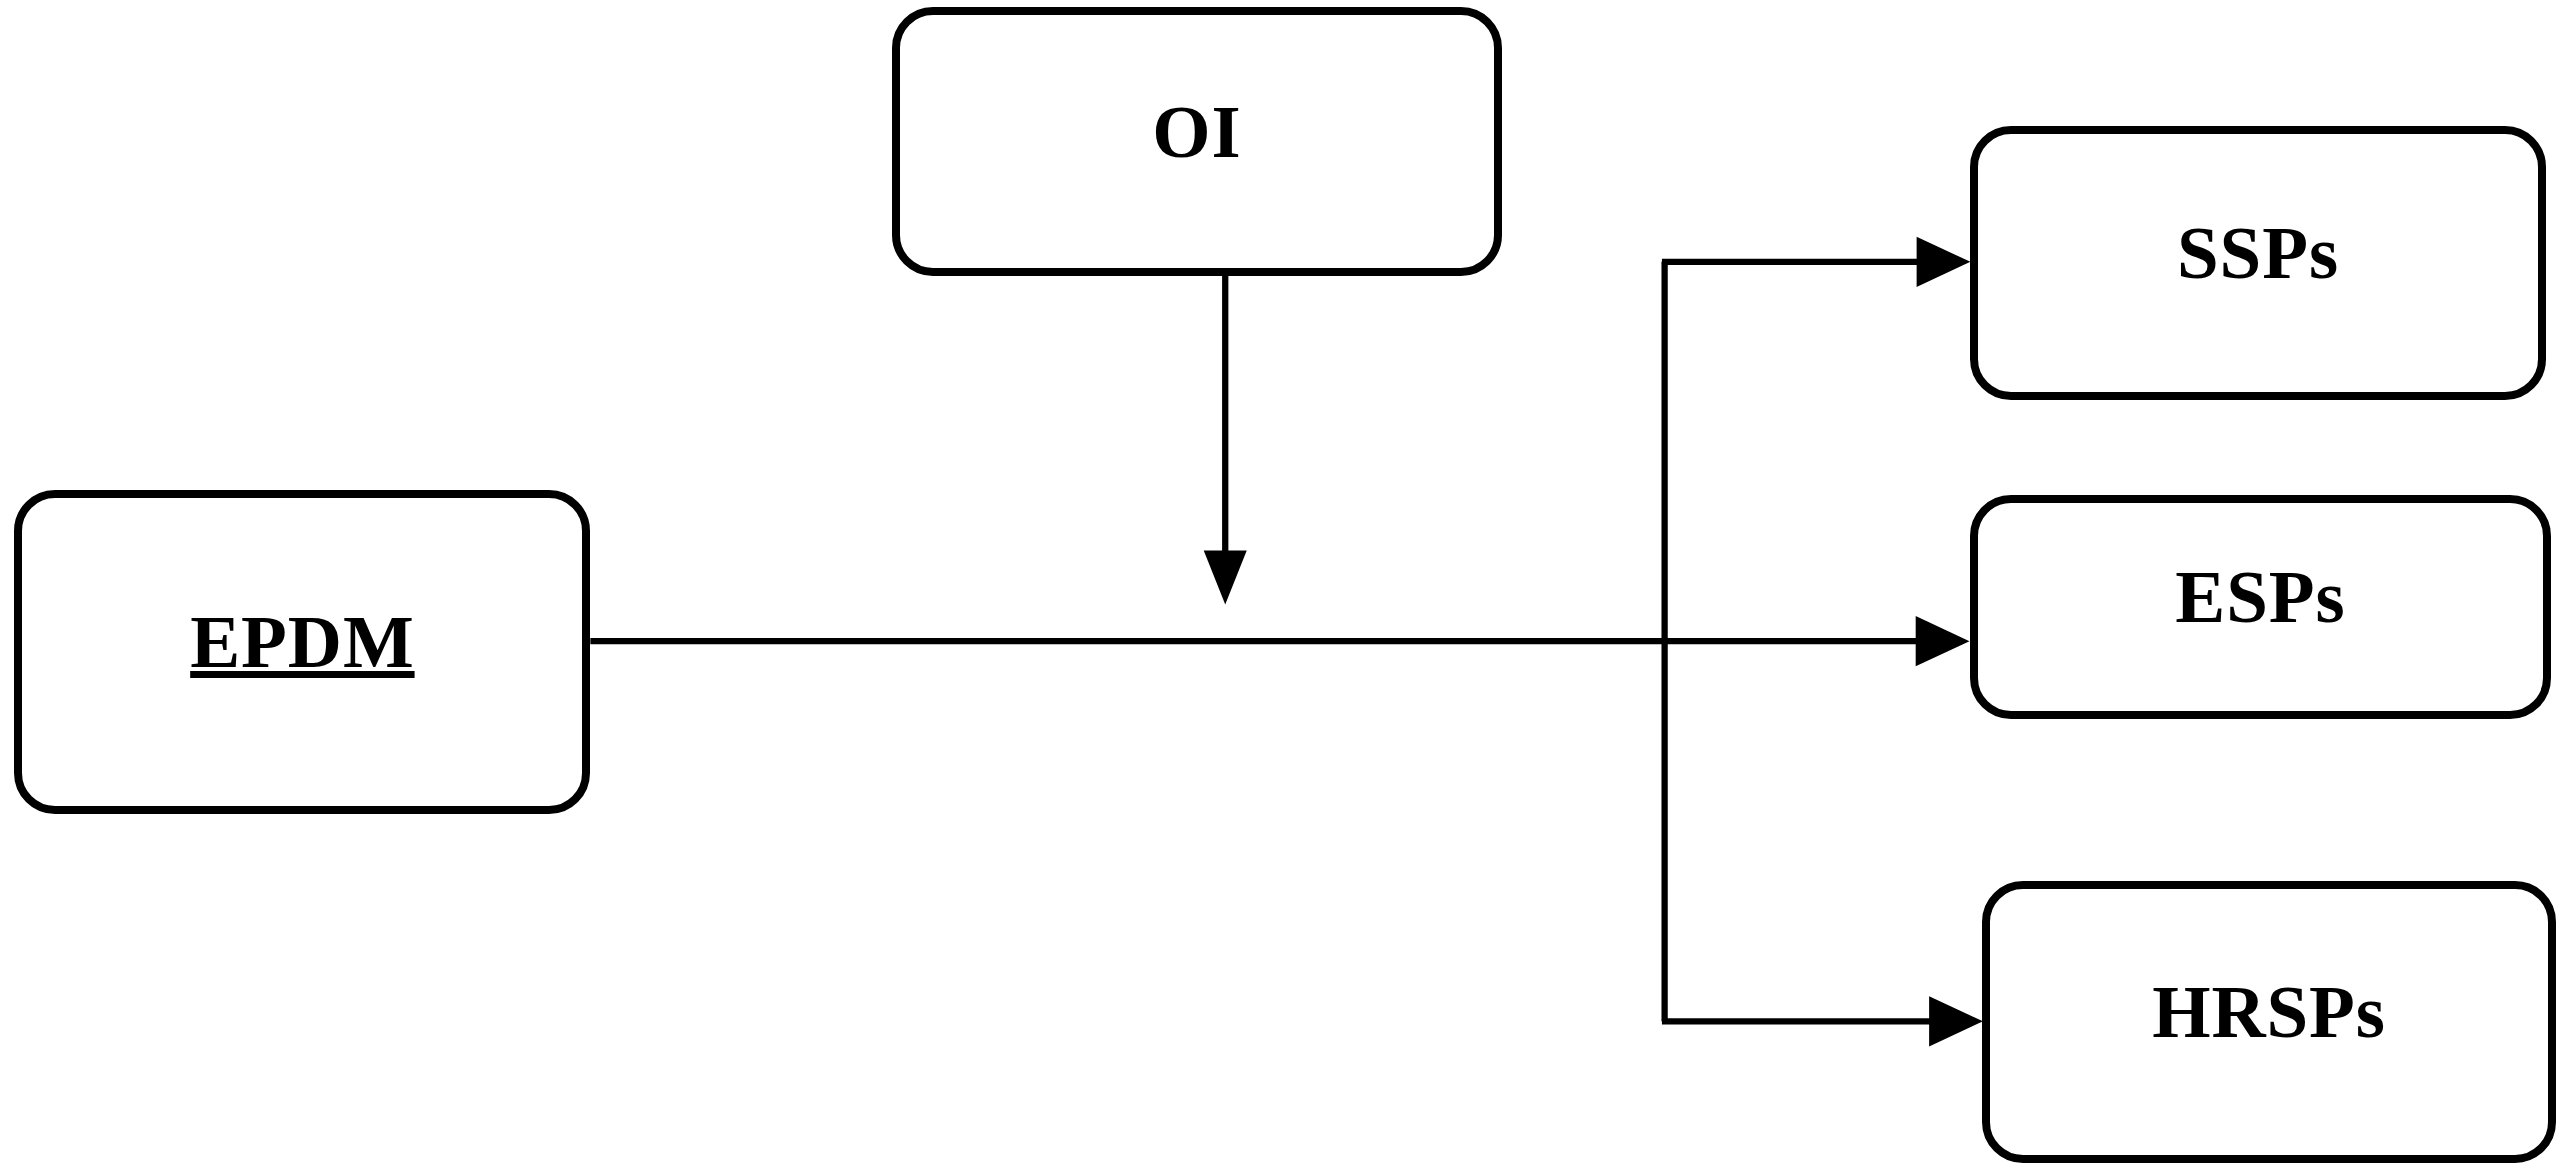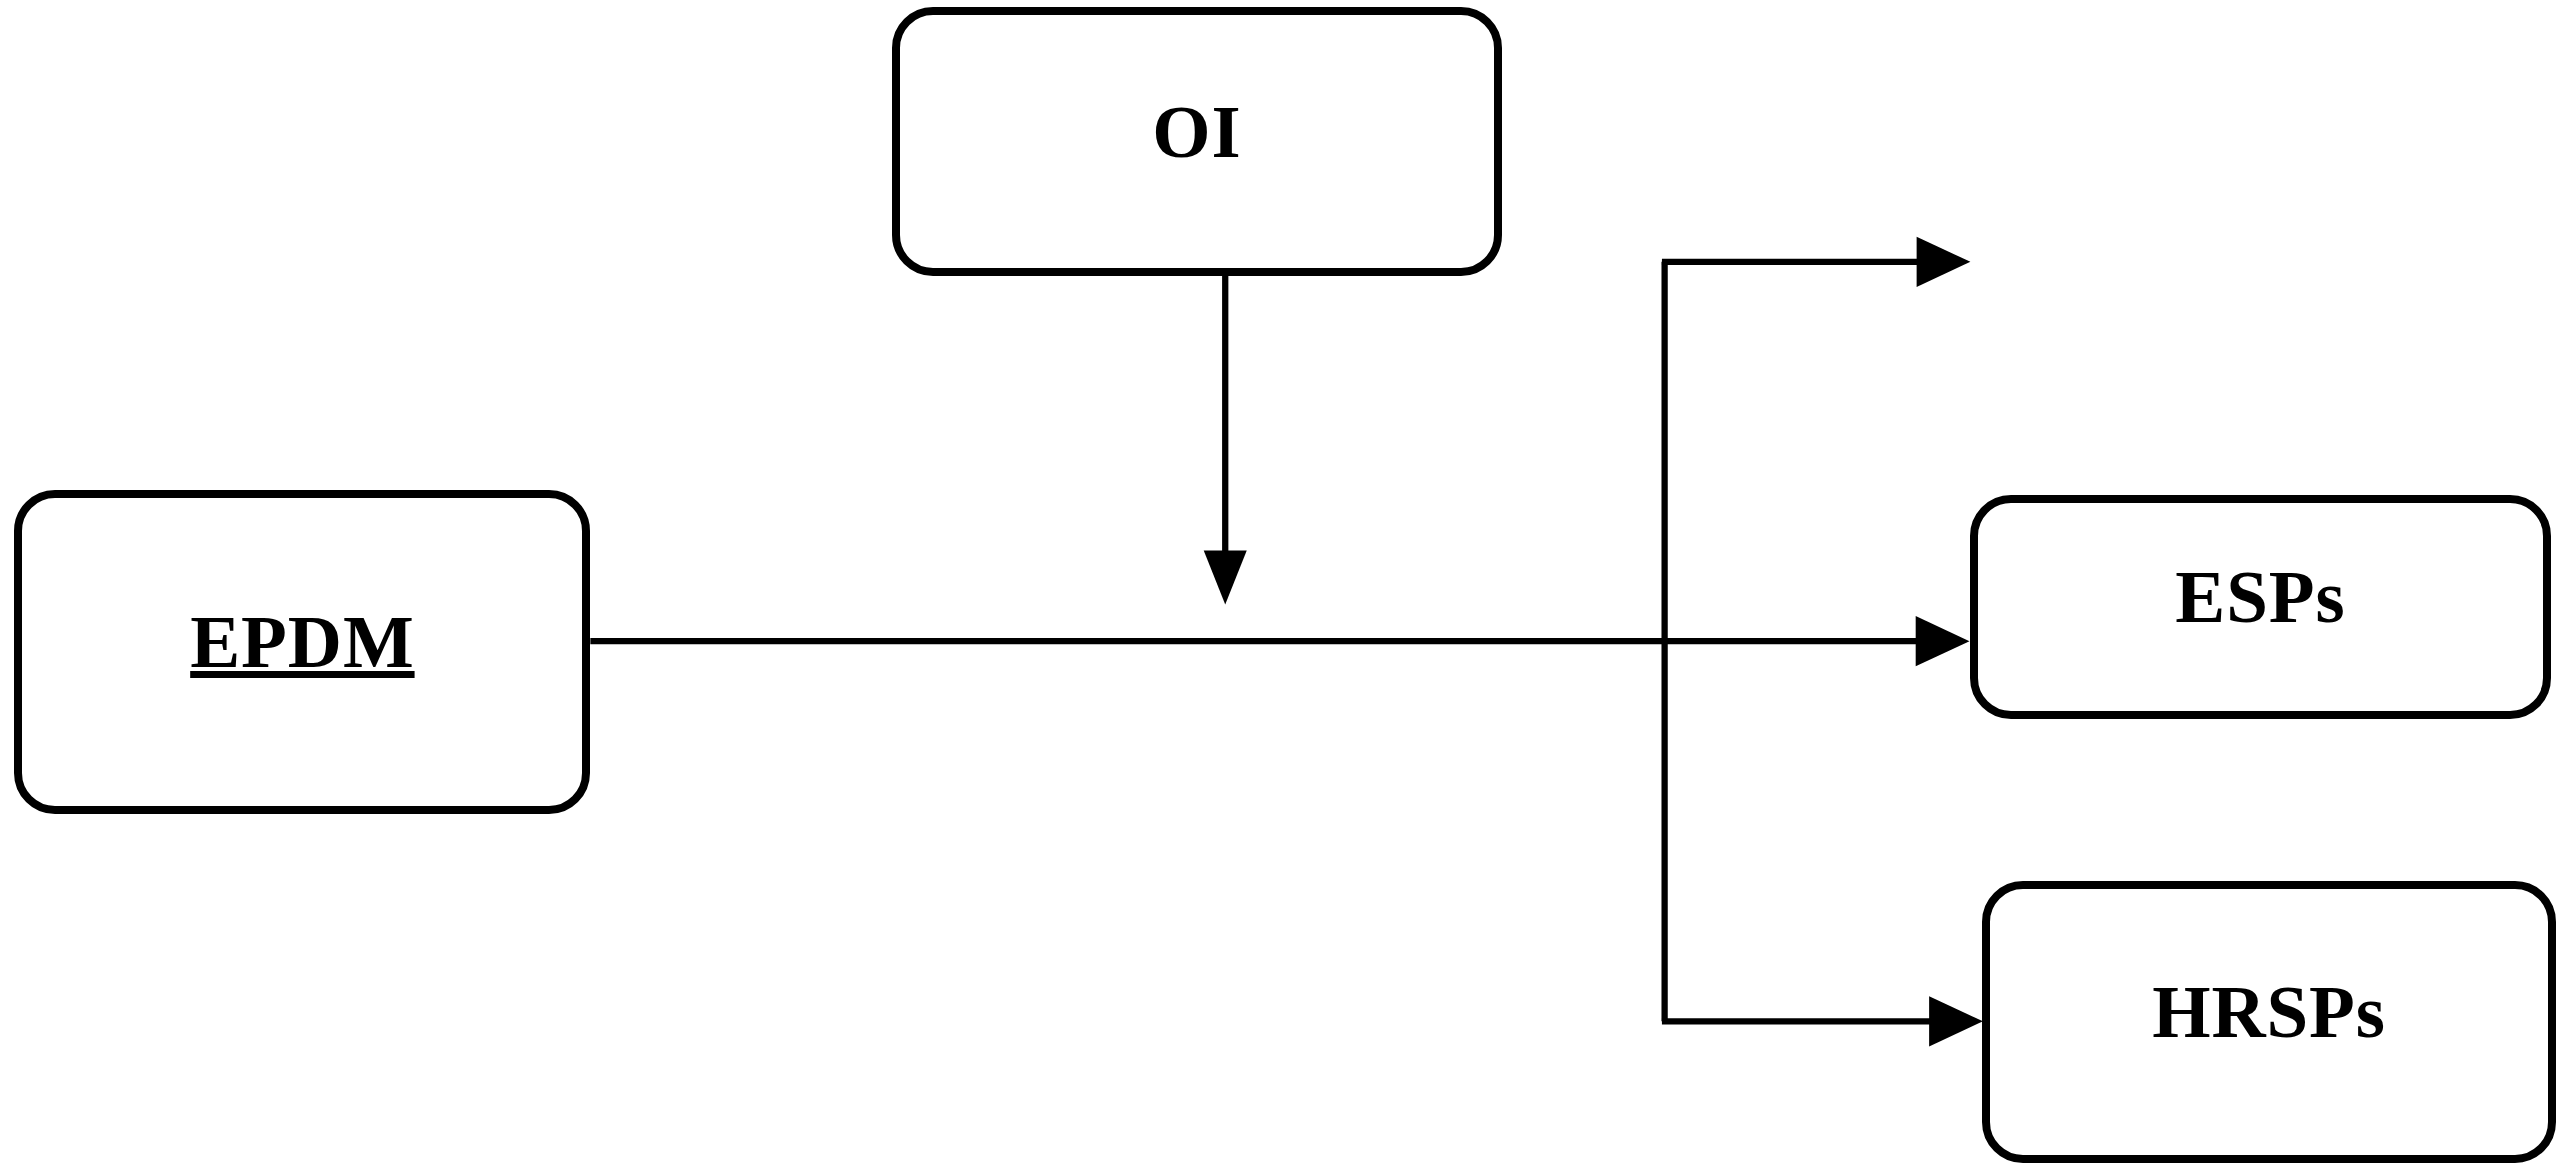--- a/index.html
+++ b/index.html
@@ -79,20 +79,23 @@
   </svg>
 
   <div class="node" id="node-oi">
     <span class="node-label">OI</span>
   </div>
 
   <div class="node" id="node-epdm">
     <span class="node-label">EPDM</span>
   </div>
 
+  <div class="node" id="node-ssps">
+    <span class="node-label">SSPs</span>
+  </div>
 
   <div class="node" id="node-esps">
     <span class="node-label">ESPs</span>
   </div>
 
   <div class="node" id="node-hrsps">
     <span class="node-label">HRSPs</span>
   </div>
 
 </div>

